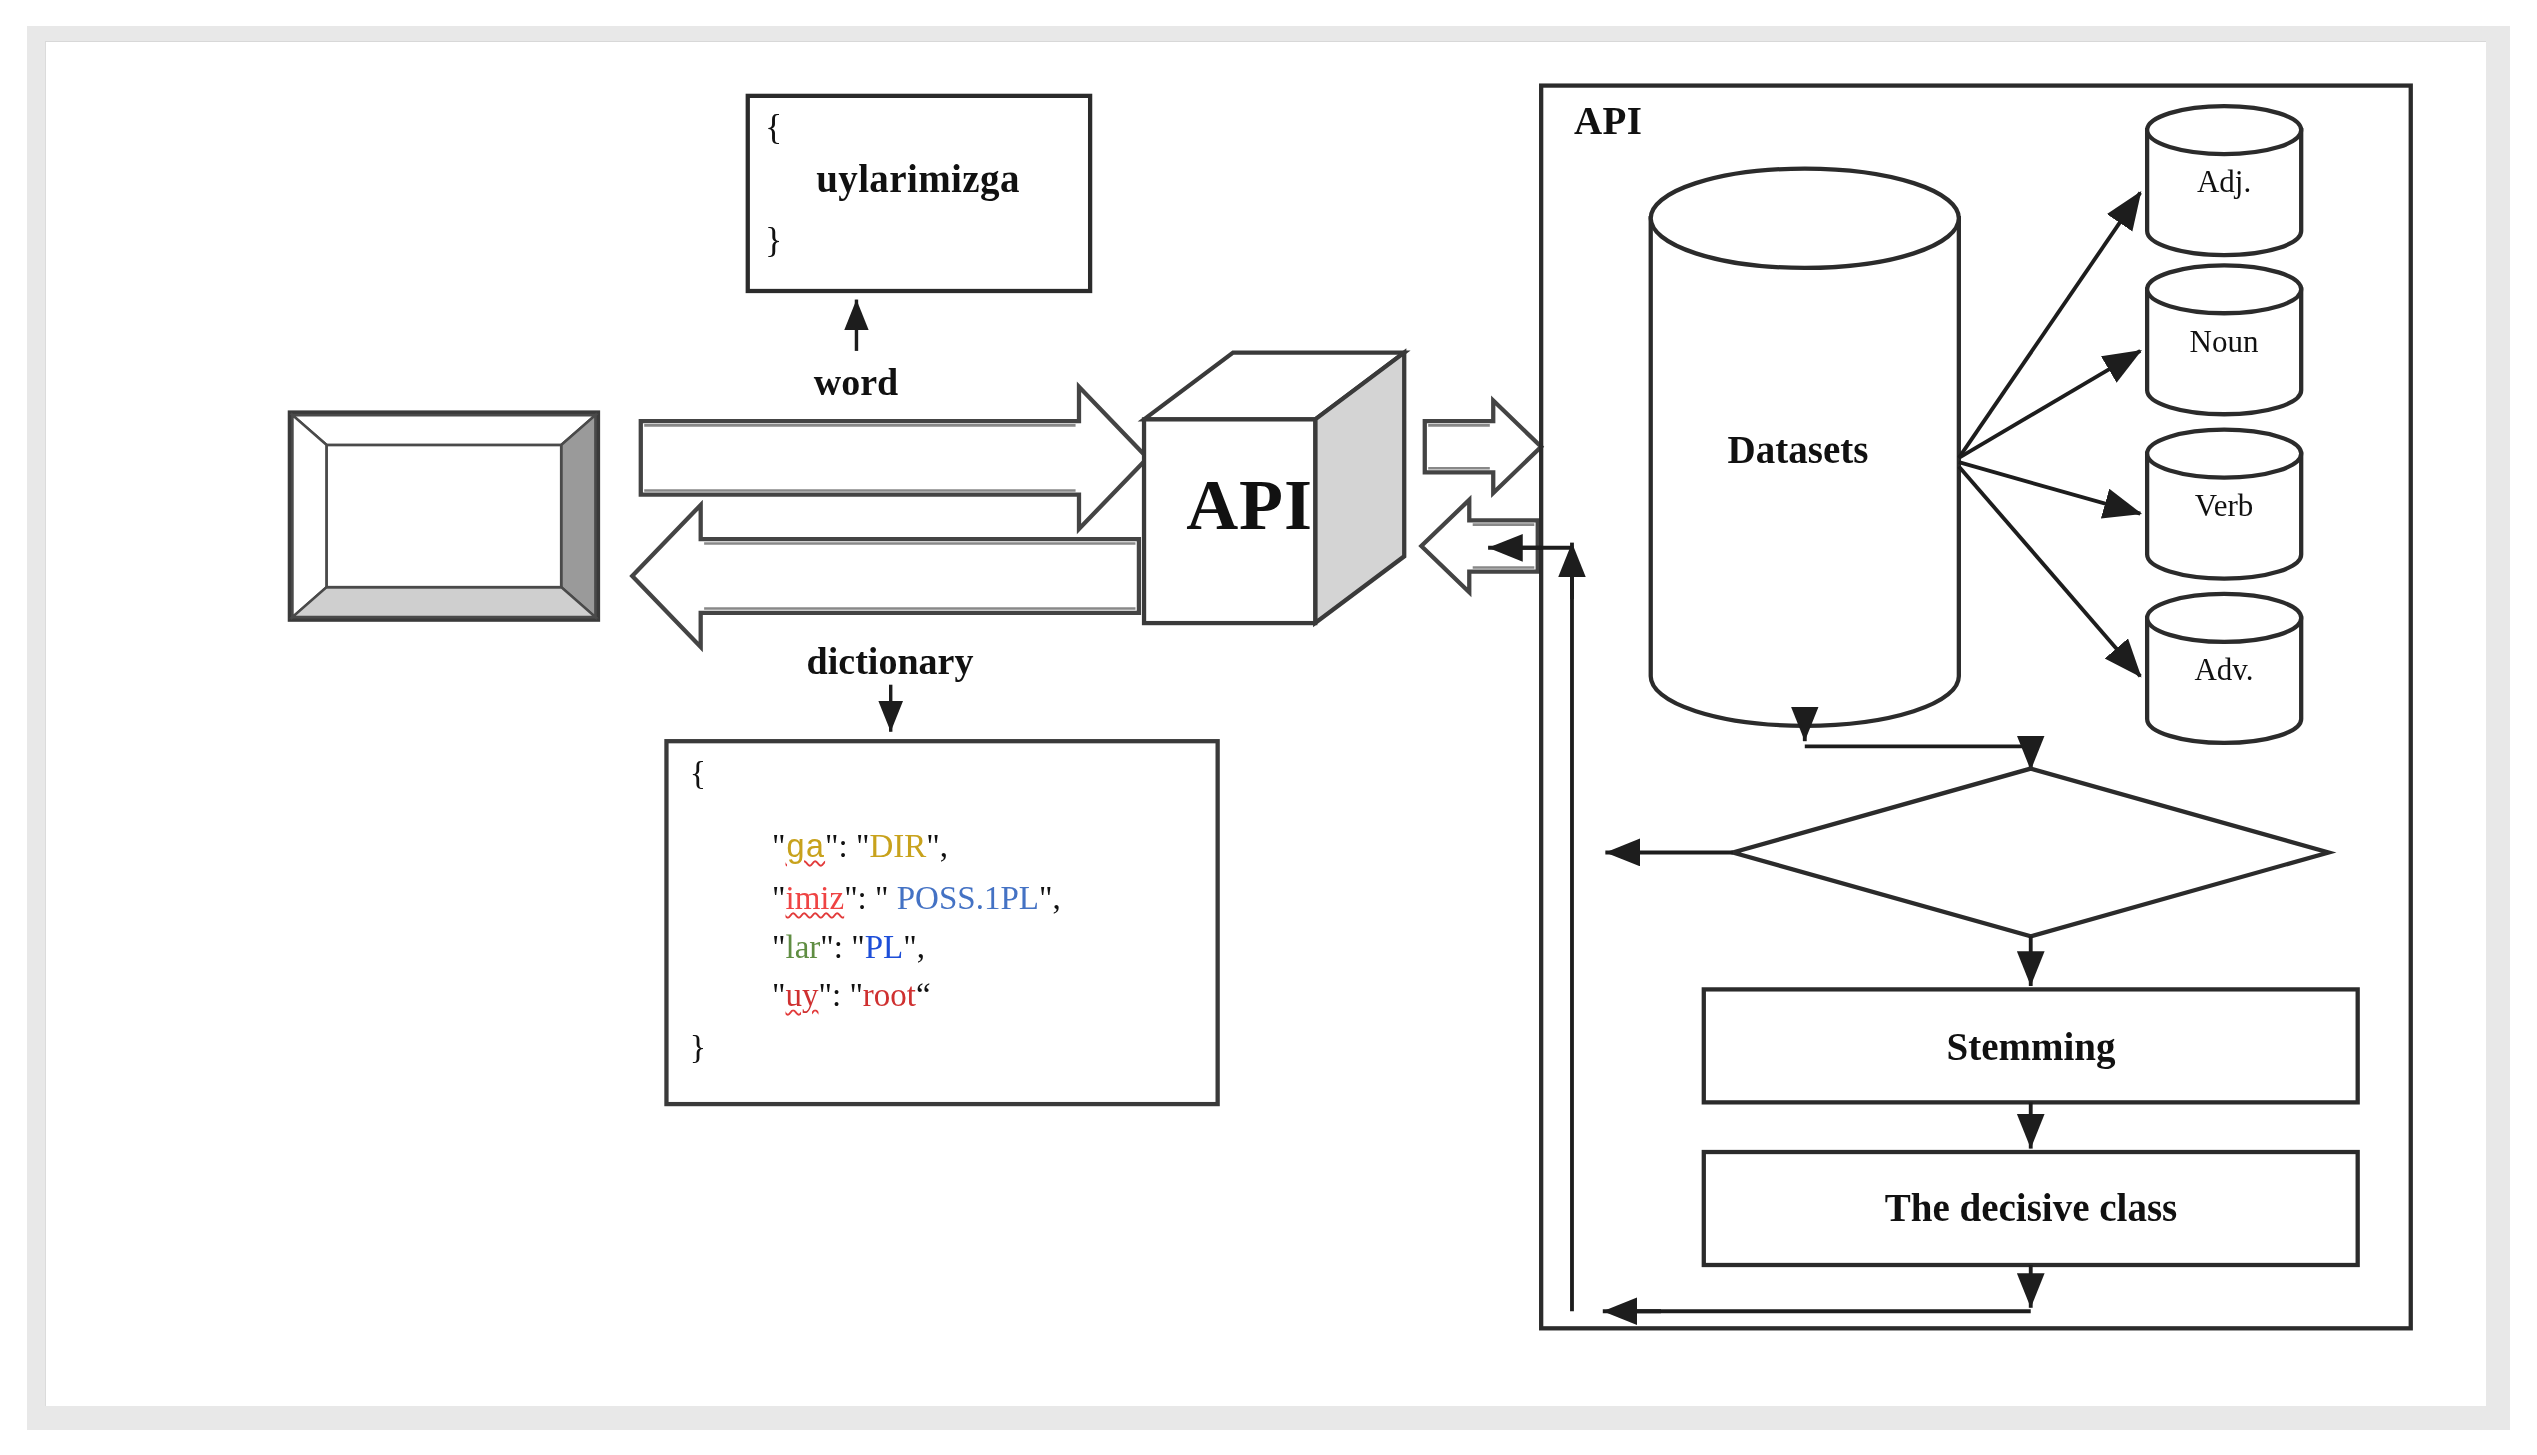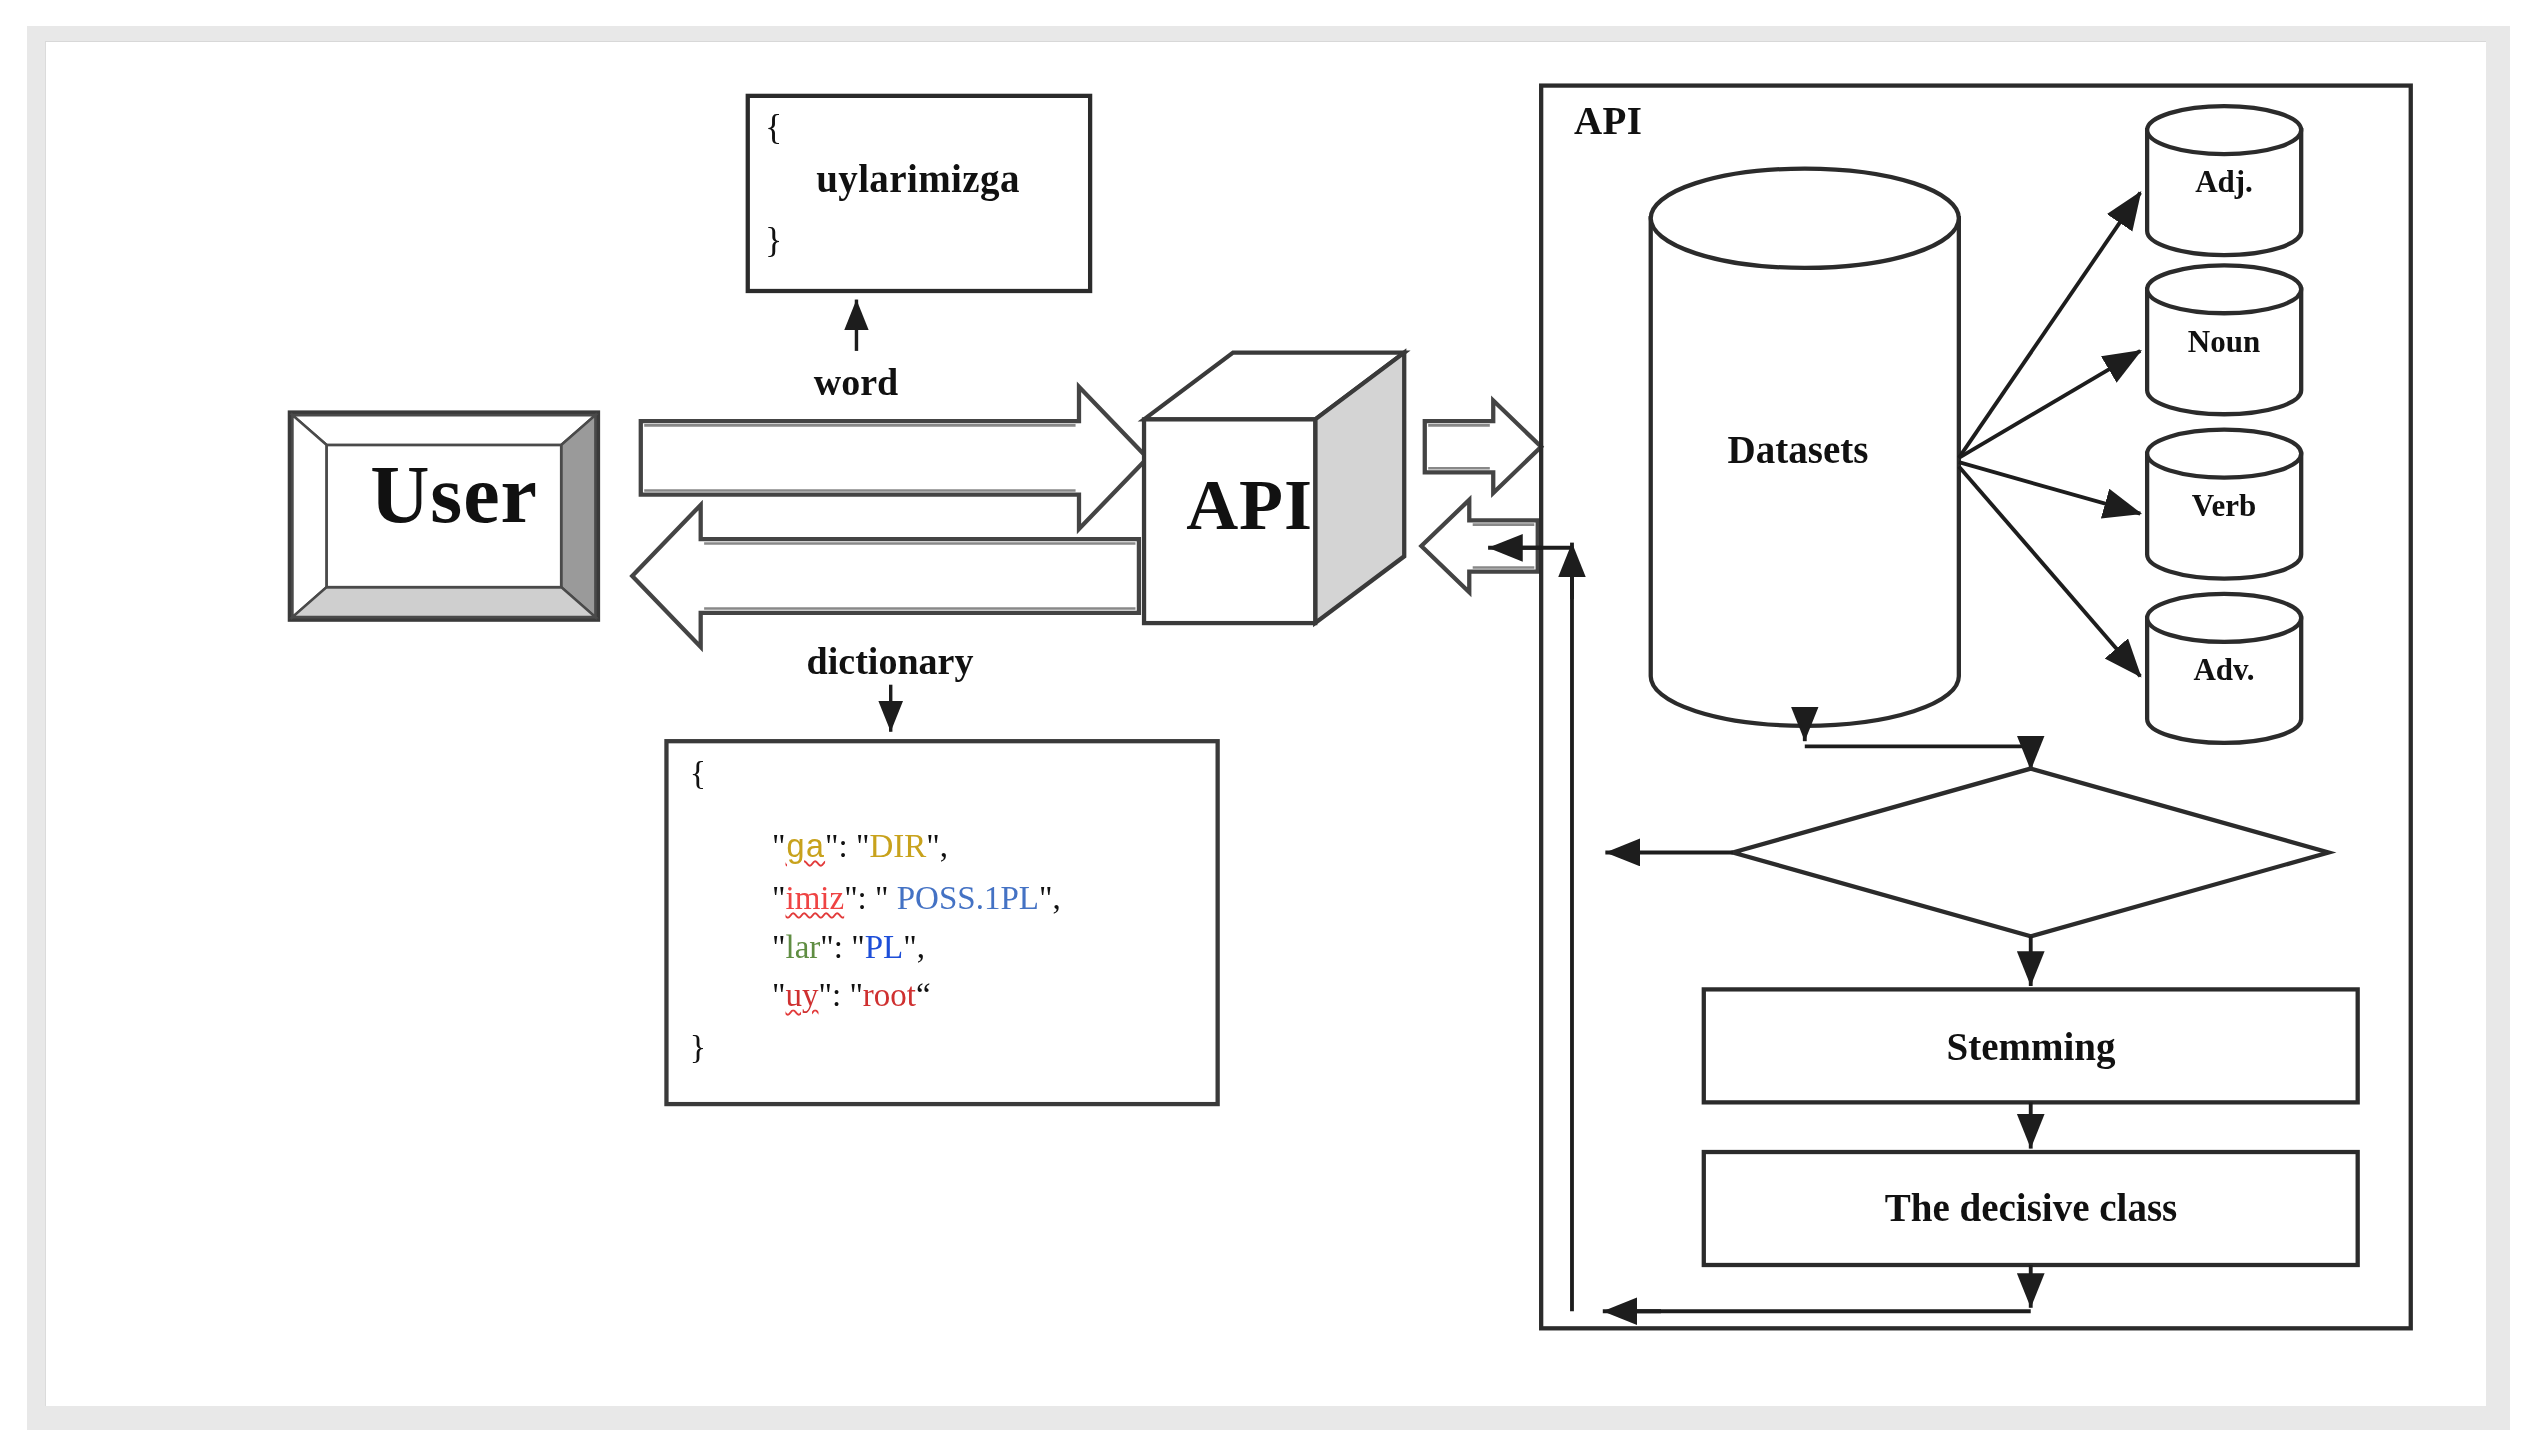--- a/index.html
+++ b/index.html
@@ -70,21 +70,21 @@
   #api-panel-label {
     left: 1574px; top: 101px;
     font-size: 39px; font-weight: bold; letter-spacing: 0.4px;
   }
   #datasets-label {
     left: 1798px; top: 449px;
     font-size: 39px; font-weight: bold;
     transform: translate(-50%, -50%);
   }
   .cyl-label {
-    font-size: 31px; font-weight: bold;
+    font-size: 31px; font-weight: normal;
     transform: translate(-50%, -50%);
     text-align: right;
   }
   #stemming-label {
     left: 2031px; top: 1046px;
     font-size: 39px; font-weight: bold;
     transform: translate(-50%, -50%);
   }
   #decisive-label {
     left: 2031px; top: 1207px;
@@ -275,21 +275,20 @@
       <line x1="1940" y1="1532" x2="1872" y2="1532" stroke="#1d1d1d" stroke-width="4.5" marker-end="url(#ah-sm)"></line>
 
       <path d="M1836 1532 L1836 640" stroke="#1d1d1d" stroke-width="4.5" fill="none"></path>
 
       <path d="M1836 640 L1745 640" stroke="#1d1d1d" stroke-width="4.5" fill="none"></path>
       <line x1="1800" y1="640" x2="1738" y2="640" stroke="#1d1d1d" stroke-width="4.5" marker-end="url(#ah-sm)"></line>
       <line x1="1836" y1="700" x2="1836" y2="634" stroke="#1d1d1d" stroke-width="4.5" marker-end="url(#ah-sm)"></line>
     </g>
   </svg>
 
-  <div class="lbl" id="user-text">User</div>
 
   <div class="lbl" id="api-cube-text">API</div>
 
   <div class="lbl" id="word-label">word</div>
 
   <div class="lbl" id="dictionary-label">dictionary</div>
 
   <div id="word-box-content">
     <span class="brace" id="wb-open">{</span>
     <span id="wb-word">uylarimizga</span>

